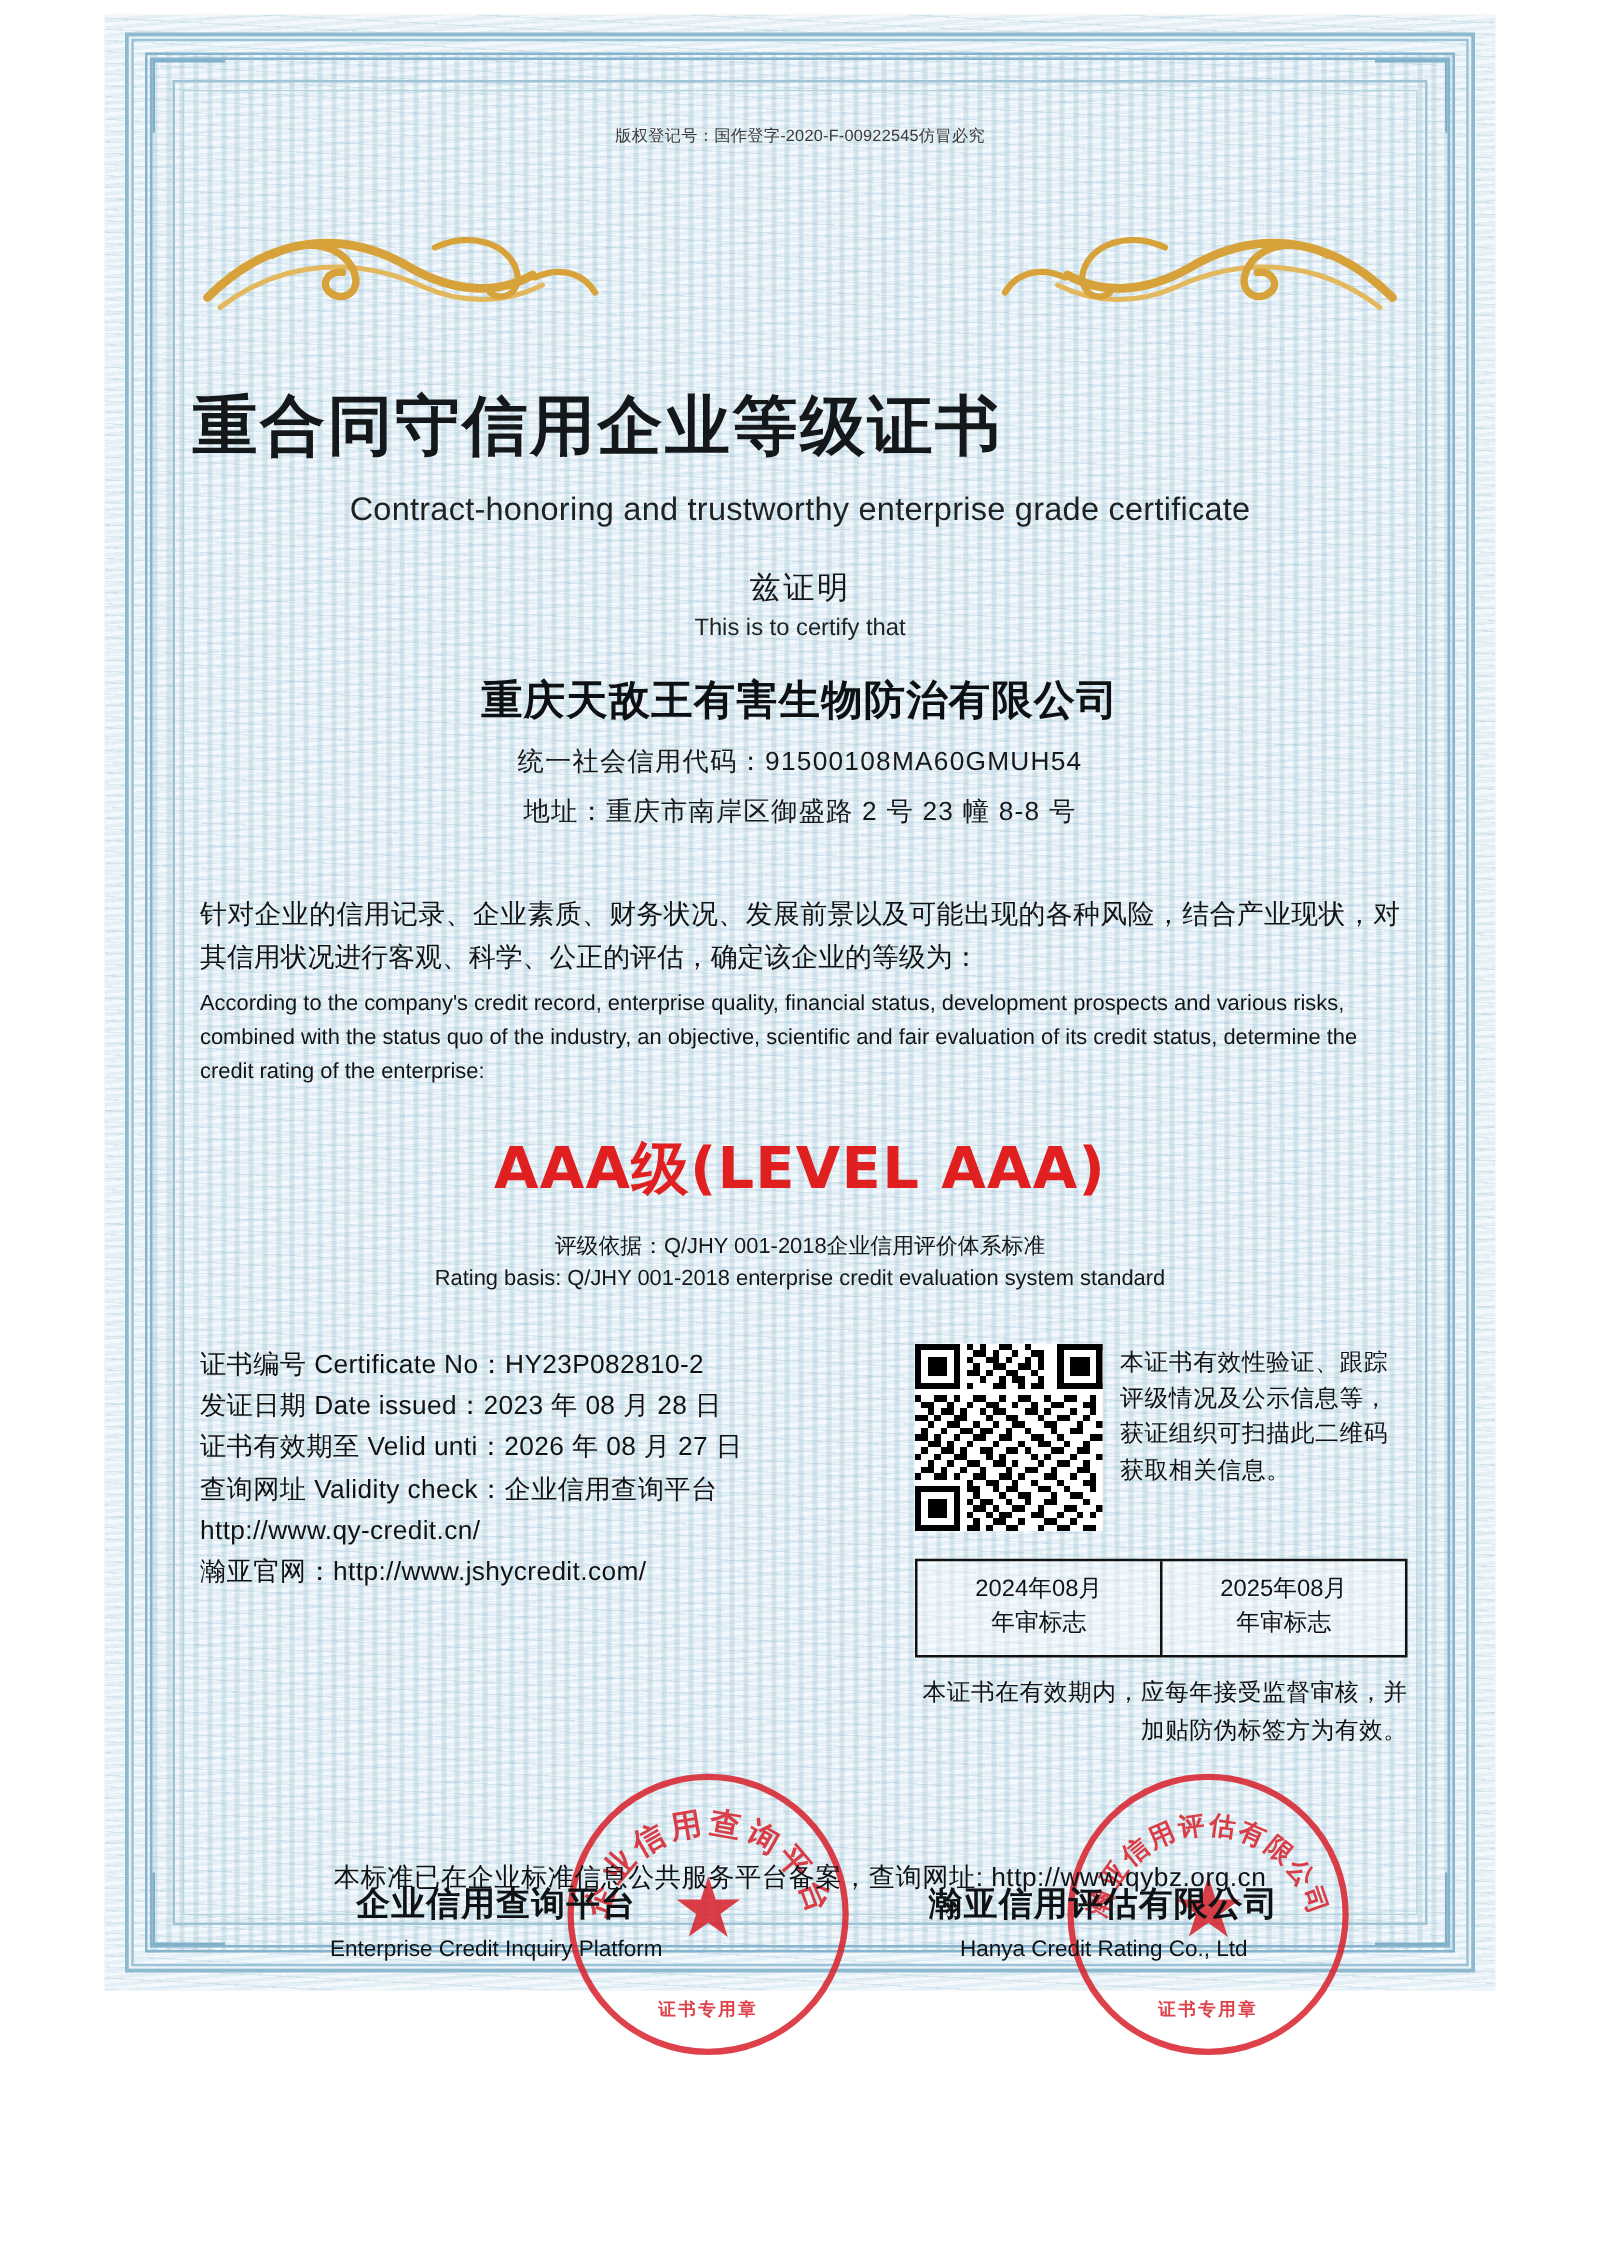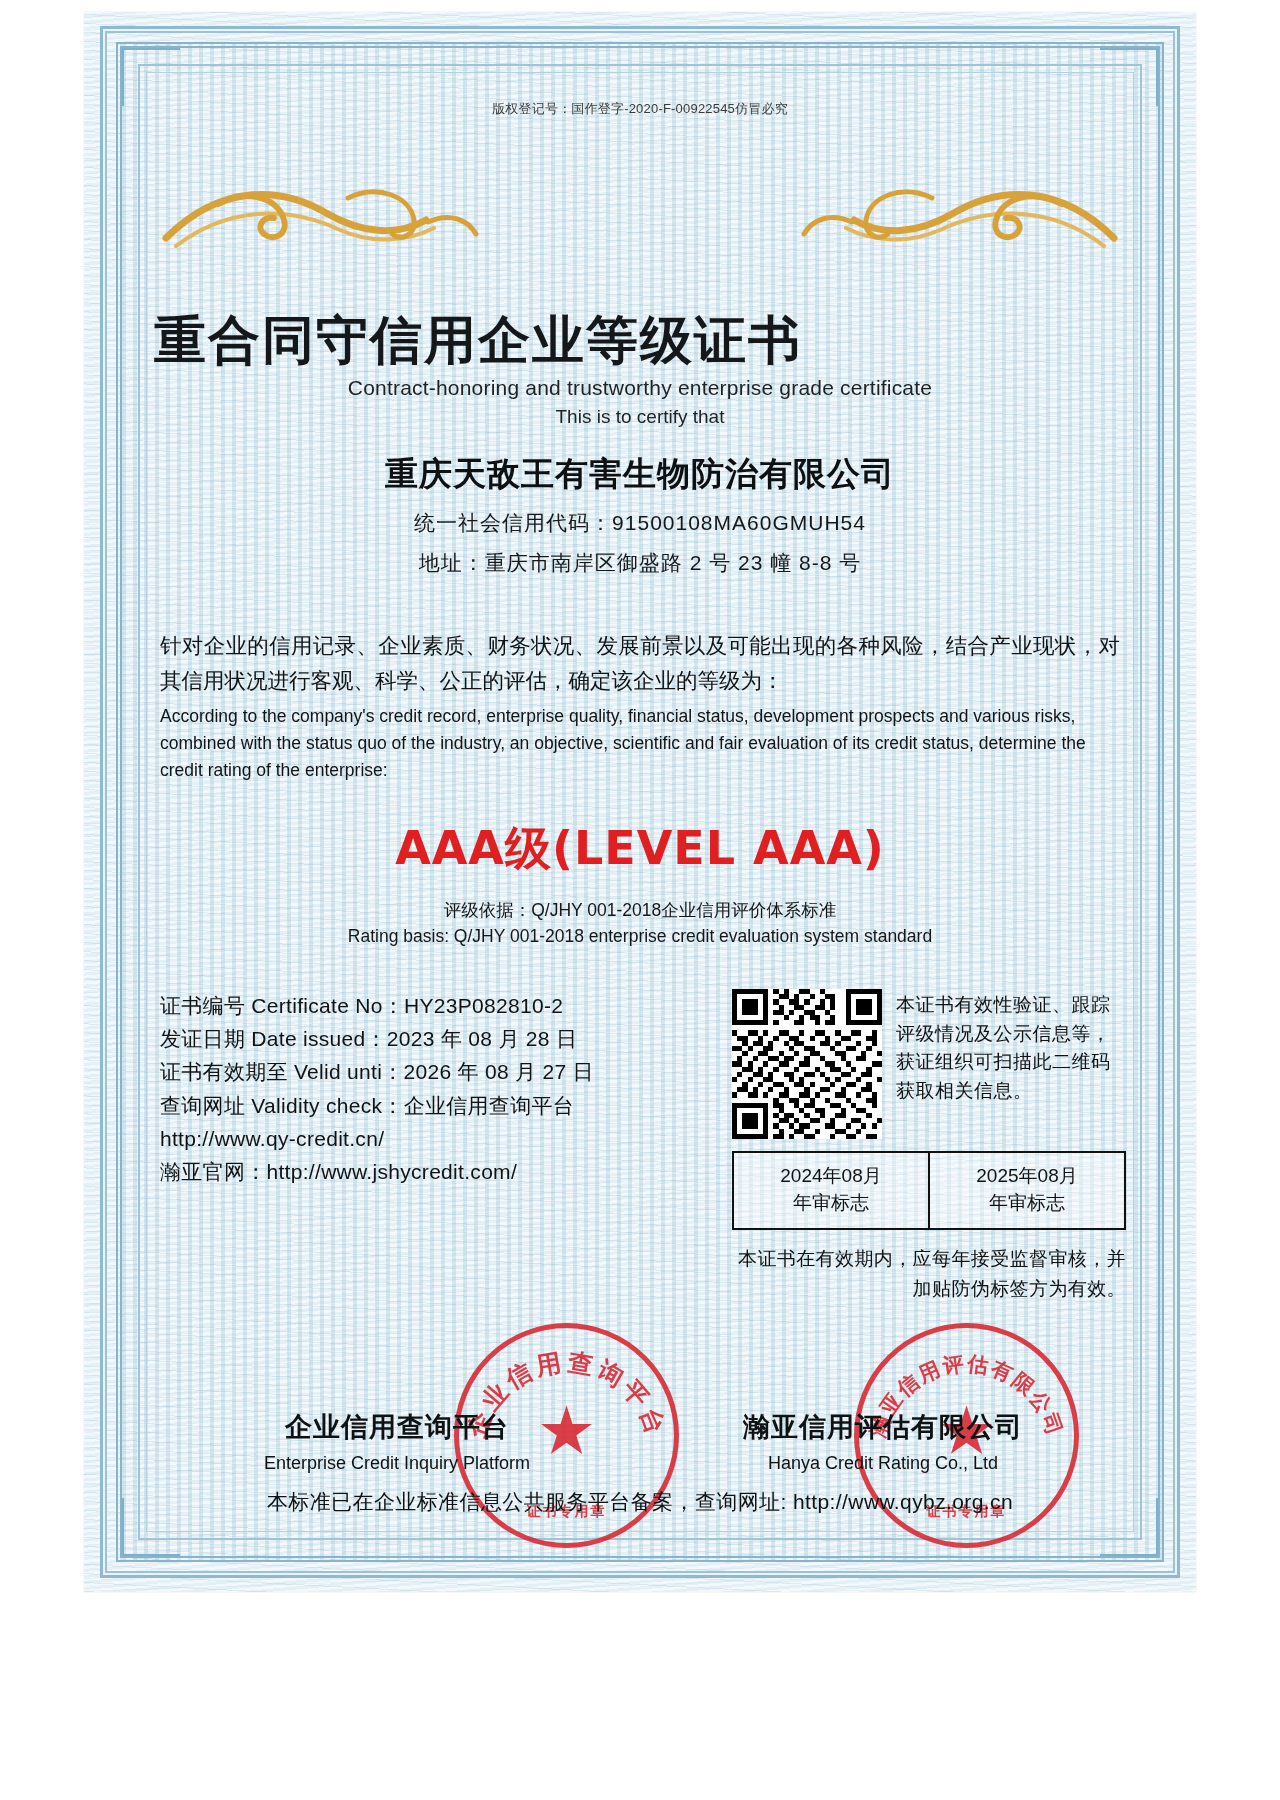--- a/index.html
+++ b/index.html
@@ -156,23 +156,23 @@
     text-align: left;
     font-family: "DejaVu Sans", sans-serif;
     font-size: 52px;
     font-weight: bold;
     color: #15181a;
     letter-spacing: 2px;
     margin: 2px 0 0 0;
   }
   .title-en {
     text-align: center;
-    font-size: 21px;
+    font-size: 26px;
     color: #1d2225;
-    margin-top: 0;
+    margin-top: 16px;
     letter-spacing: 0.2px;
   }
 
   .certify-cn {
     text-align: center;
     font-size: 25px;
     color: #15181a;
     margin-top: 30px;
     letter-spacing: 2px;
   }
@@ -280,21 +280,21 @@
   .qr-note {
     font-size: 19px;
     line-height: 1.5;
     color: #101315;
     padding-top: 2px;
     letter-spacing: 0.5px;
   }
   .stamp-boxes {
     display: flex;
     gap: 0;
-    margin-top: 12px;
+    margin-top: 22px;
     border: 2px solid #111;
     width: 100%;
     box-sizing: border-box;
     background: rgba(255,255,255,0.35);
   }
   .stamp-box {
     flex: 1;
     text-align: center;
     padding: 10px 4px 12px 4px;
     font-size: 19px;
@@ -426,20 +426,21 @@
         <path d="M18,70 C70,30 130,30 182,54 C214,68 248,66 276,52" fill="none" stroke="#e3b75c" stroke-width="4" stroke-linecap="round"></path>
         <path d="M60,28 C90,12 120,22 126,44 C130,58 116,66 106,58 C98,52 104,40 116,42" fill="none" stroke="#d8a23a" stroke-width="6" stroke-linecap="round"></path>
         <path d="M190,22 C220,8 252,20 256,44 C258,58 244,66 234,58" fill="none" stroke="#d8a23a" stroke-width="5" stroke-linecap="round"></path>
         <path d="M270,46 C292,36 310,44 318,58" fill="none" stroke="#d8a23a" stroke-width="5" stroke-linecap="round"></path>
       </svg>
     </div>
 
     <h1 class="title-cn">重合同守信用企业等级证书</h1>
     <div class="title-en">Contract-honoring and trustworthy enterprise grade certificate</div>
 
+    <div class="certify-cn">兹证明</div>
     <div class="certify-en">This is to certify that</div>
 
     <div class="company">重庆天敌王有害生物防治有限公司</div>
     <div class="credit-code">统一社会信用代码：91500108MA60GMUH54</div>
     <div class="address">地址：重庆市南岸区御盛路 2 号 23 幢 8-8 号</div>
 
     <div class="body-cn">针对企业的信用记录、企业素质、财务状况、发展前景以及可能出现的各种风险，结合产业现状，对其信用状况进行客观、科学、公正的评估，确定该企业的等级为：</div>
     <div class="body-en">According to the company's credit record, enterprise quality, financial status, development prospects and various risks, combined with the status quo of the industry, an objective, scientific and fair evaluation of its credit status, determine the credit rating of the enterprise:</div>
 
     <div class="level">AAA级(LEVEL AAA)</div>

